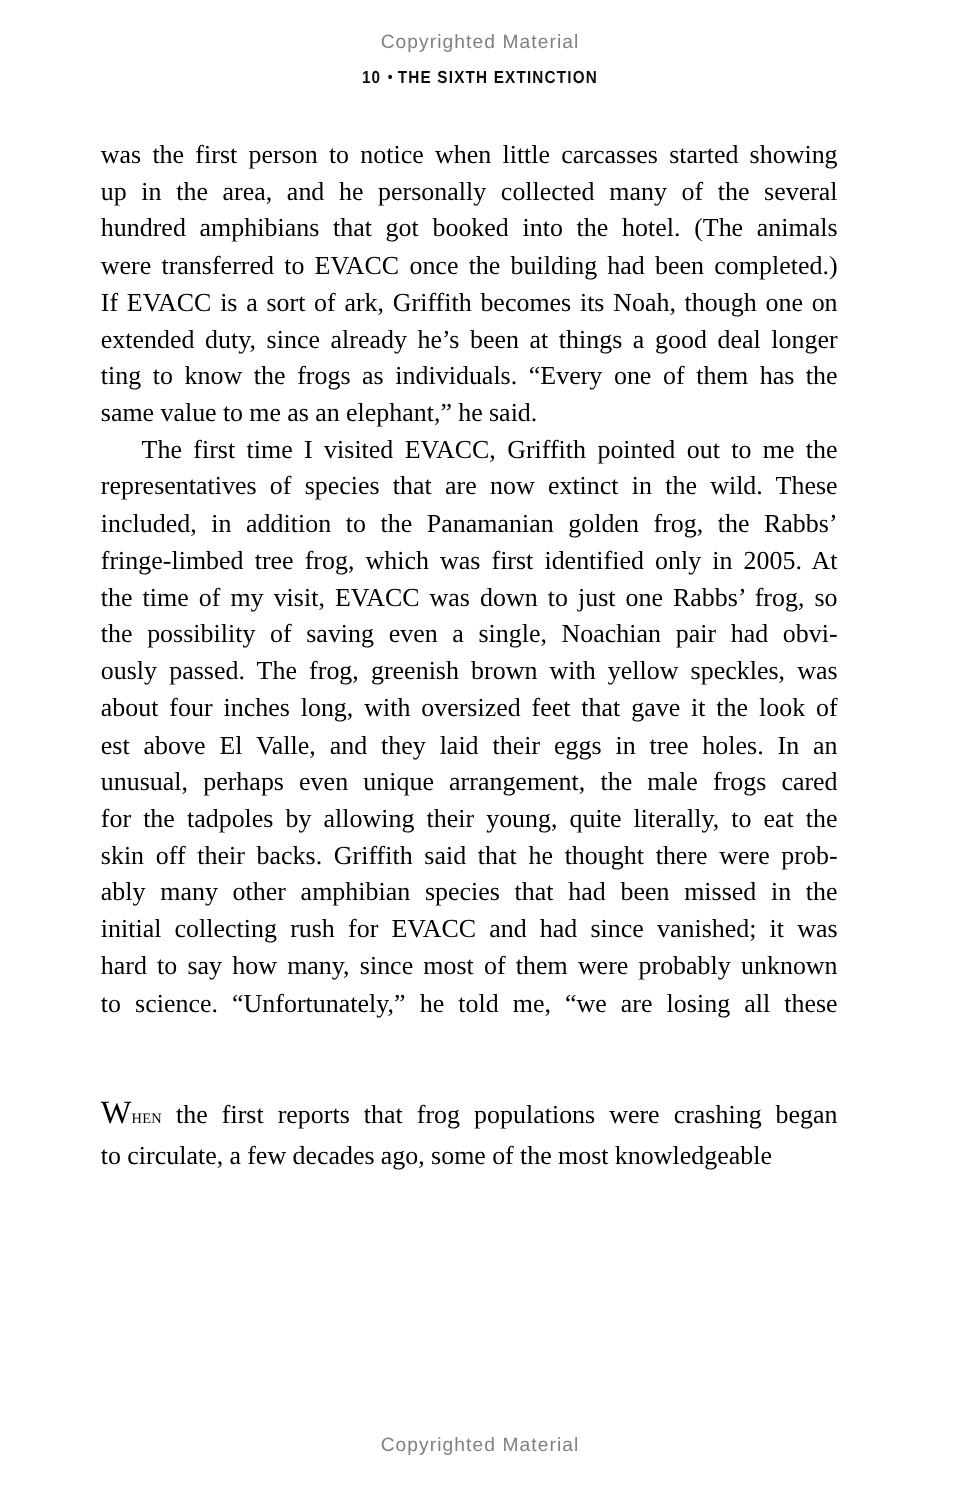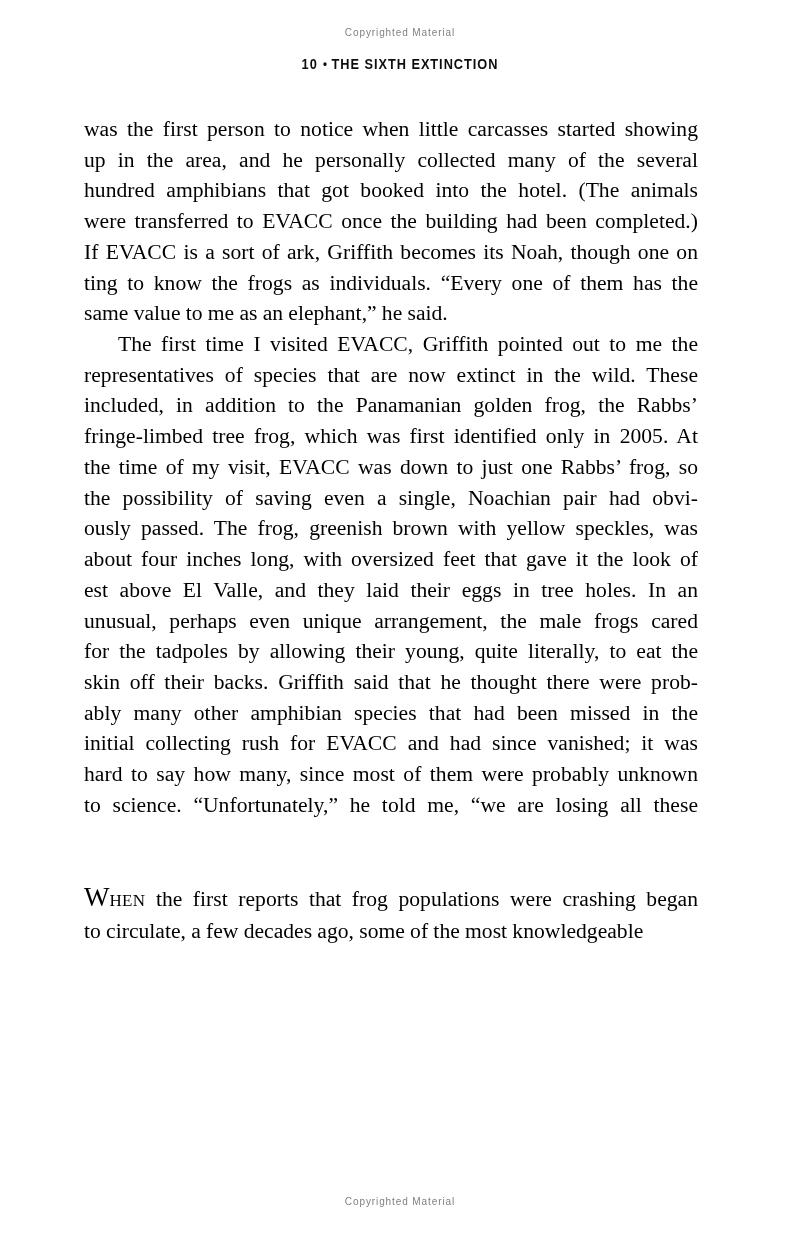--- a/index.html
+++ b/index.html
@@ -24,21 +24,21 @@
     height: 1239px;
   }
 
   
   .watermark {
     position: absolute;
     left: 0;
     width: 800px;
     text-align: center;
     font-family: "Liberation Sans", "DejaVu Sans", sans-serif;
-    font-size: 10px;
+    font-size: 16px;
     letter-spacing: 0.9px;
     color: #808080;
     white-space: nowrap;
   }
   .watermark-top { top: 27px; }
   .watermark-bottom { top: 1196px; }
 
   
   .running-head {
     position: absolute;
@@ -90,21 +90,21 @@
 
   
   .section-gap { height: 63px; }
 
   
   .opener-cap {
     font-size: 27px;
     line-height: 0;
   }
   .opener-smallcaps {
-    font-size: 17px;
+    font-size: 12px;
     letter-spacing: 0.3px;
   }
 </style>
 </head>
 <body>
 
 <div class="page">
 
   <div class="watermark watermark-top">Copyrighted Material</div>
 
@@ -113,20 +113,21 @@
   </div>
 
   <div class="textblock">
 
     <p class="body noindent">
       <span class="ln">was the first person to notice when little carcasses started showing</span>
       <span class="ln">up in the area, and he personally collected many of the several</span>
       <span class="ln">hundred amphibians that got booked into the hotel. (The animals</span>
       <span class="ln">were transferred to EVACC once the building had been completed.)</span>
       <span class="ln">If EVACC is a sort of ark, Griffith becomes its Noah, though one on</span>
+      <span class="ln">extended duty, since already he’s been at things a good deal longer</span>
       <span class="ln">ting to know the frogs as individuals. “Every one of them has the</span>
       <span class="ln last">same value to me as an elephant,” he said.</span>
     </p>
 
     <p class="body">
       <span class="ln" style="text-indent:34px">The first time I visited EVACC, Griffith pointed out to me the</span>
       <span class="ln">representatives of species that are now extinct in the wild. These</span>
       <span class="ln">included, in addition to the Panamanian golden frog, the Rabbs’</span>
       <span class="ln">fringe-limbed tree frog, which was first identified only in 2005. At</span>
       <span class="ln">the time of my visit, EVACC was down to just one Rabbs’ frog, so</span>

